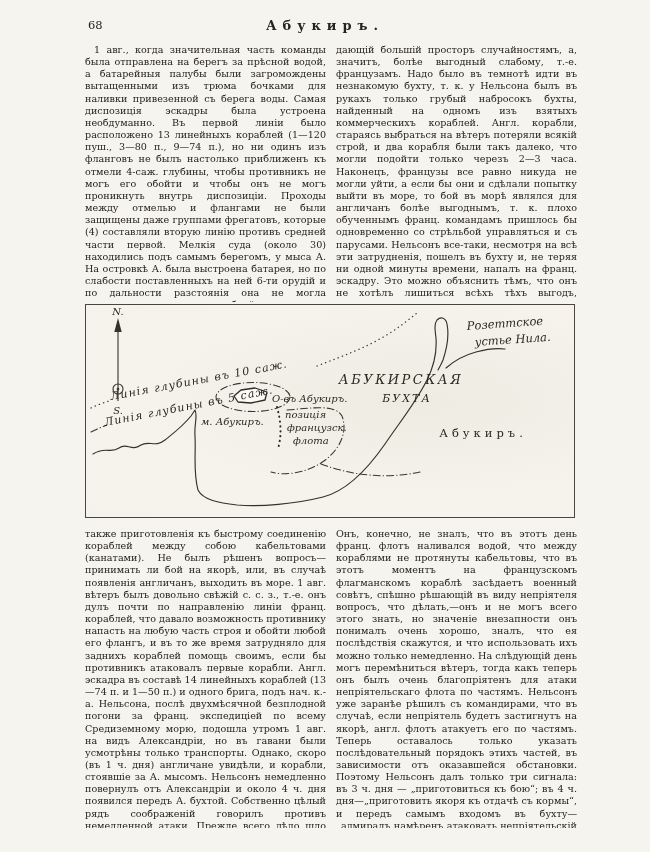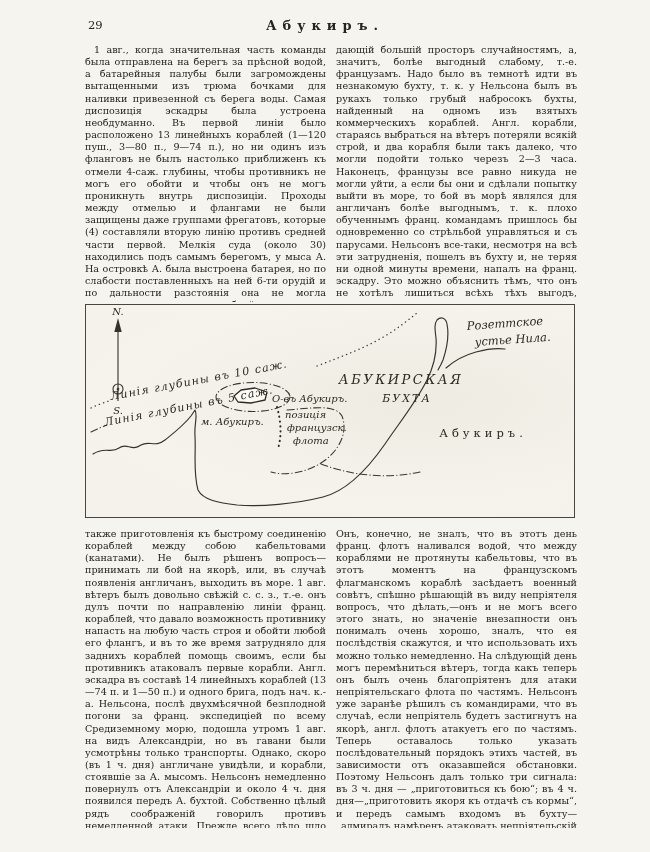--- a/index.html
+++ b/index.html
@@ -51,21 +51,21 @@
   .t-nile{font-size:11.5px;}
   .t-land{font-size:11.5px;letter-spacing:4px;}
   .t-cmp{font-size:10px;font-style:italic;}
 </style>
 </head>
 <body>
 
 <div class="sheet">
 
   <div class="header">
-    <span class="pagenum">29</span>
+    <span class="pagenum">68</span>
     <span class="title">Абукиръ.</span>
   </div>
 
   <div class="cols top">
     <p class="col p-topleft">1 авг., когда значительная часть команды была отправлена на берегъ за прѣсной водой, а батарейныя палубы были загромождены вытащенными изъ трюма бочками для наливки привезенной съ берега воды. Самая диспозиція эскадры была устроена необдуманно. Въ первой линіи было расположено 13 линейныхъ кораблей (1—120 пуш., 3—80 п., 9—74 п.), но ни одинъ изъ фланговъ не былъ настолько приближенъ къ отмели 4-саж. глубины, чтобы противникъ не могъ его обойти и чтобы онъ не могъ проникнуть внутрь диспозиціи. Проходы между отмелью и флангами не были защищены даже группами фрегатовъ, которые (4) составляли вторую линію противъ средней части первой. Мелкія суда (около 30) находились подъ самымъ берегомъ, у мыса А. На островкѣ А. была выстроена батарея, но по слабости поставленныхъ на ней 6-ти орудій и по дальности разстоянія она не могла остановить прорыва кораблей противника между отмелью и сѣв. флангомъ первой линіи. Сама эта линія не была обезпечена отъ прорѣзыванія вслѣдствіе слишкомъ большихъ промежутковъ между кораблями; не были сдѣланы</p>
     <p class="col"><span>дающій большій просторъ случайностямъ, а, значитъ, болѣе выгодный слабому, т.-е. французамъ. Надо было въ темнотѣ идти въ незнакомую бухту, т. к. у Нельсона былъ въ рукахъ только грубый набросокъ бухты, найденный на одномъ изъ взятыхъ коммерческихъ кораблей. Англ. корабли, стараясь выбраться на вѣтеръ потеряли всякій строй, и два корабля были такъ далеко, что могли подойти только черезъ 2—3 часа. Наконецъ, французы все равно никуда не могли уйти, а если бы они и сдѣлали попытку выйти въ море, то бой въ морѣ являлся для англичанъ болѣе выгоднымъ, т. к. плохо обученнымъ франц. командамъ пришлось бы одновременно со стрѣльбой управляться и съ парусами. Нельсонъ все-таки, несмотря на всѣ эти затрудненія, пошелъ въ бухту и, не теряя ни одной минуты времени, напалъ на франц. эскадру. Это можно объяснить тѣмъ, что онъ не хотѣлъ лишиться всѣхъ тѣхъ выгодъ, которыя ему давала </span><span class="it">внезапность</span><span> его появленія, а въ этой внезапности онъ могъ быть увѣренъ, т. к. видѣлъ, что въ морѣ не было франц. развѣдочныхъ и дозорныхъ судовъ.</span></p>
   </div>
 
   <figure class="map">
     <svg width="490" height="214" viewBox="0 0 490 214">

